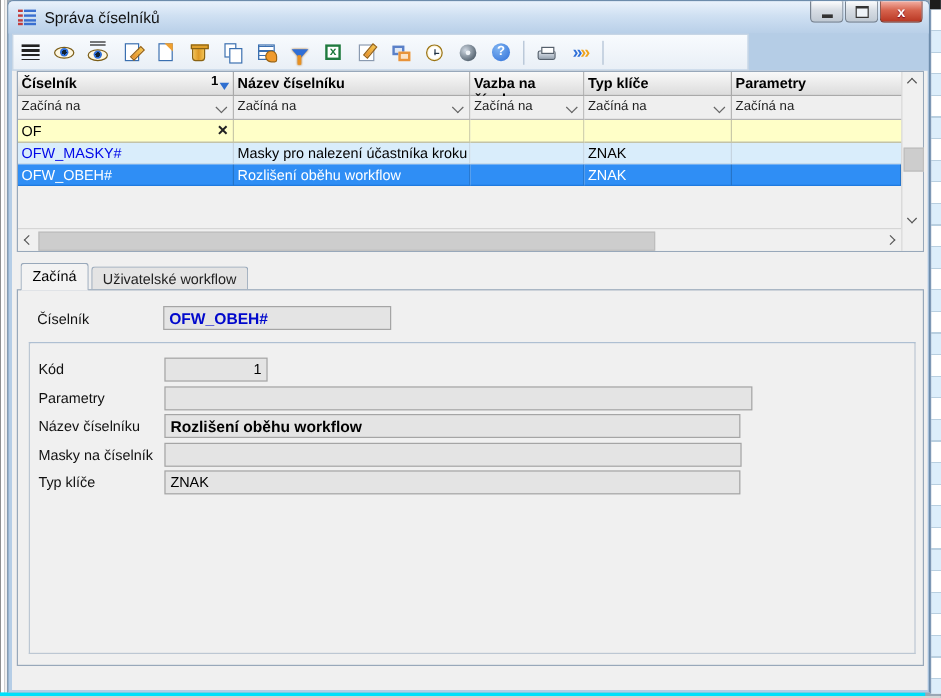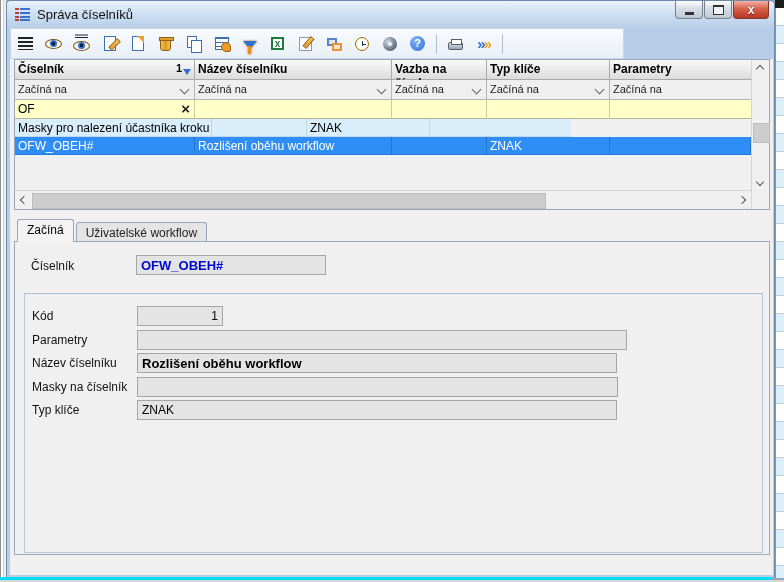--- a/index.html
+++ b/index.html
@@ -145,21 +145,21 @@
   .tab{box-sizing:border-box;border:1px solid #98a8ba;border-bottom:none;padding:3px 9px 2px 9px;
     border-radius:3px 3px 0 0;}
   .tab.active{background:#f3f3f3;height:23px;position:relative;z-index:2;}
   .tab.inactive{background:#e4e4e4;height:20px;margin-left:2px;color:#222;}
   .tab-panel{position:absolute;left:4px;top:182px;width:756px;height:314px;background:#f0f0f0;
     border:1px solid #98a8ba;box-sizing:border-box;}
   .fld-label{position:absolute;left:16px;font-size:12px;color:#111;}
   .fld{position:absolute;height:20px;background:#e4e4e4;border:1px solid #a5a5a5;box-sizing:border-box;
     padding:2px 4px 0 4px;font-size:12px;overflow:hidden;white-space:nowrap;}
   .ciselnik-val{color:#0008cc;font-weight:bold;font-size:13px;}
-  .groupbox{position:absolute;left:9px;top:51px;width:739px;height:260px;border:1px solid #bcc7d3;
+  .groupbox{position:absolute;left:9px;top:43px;width:739px;height:260px;border:1px solid #bcc7d3;
     border-top:1px solid #aebfd2;box-sizing:border-box;}
   .bold-val{font-weight:bold;font-size:13px;}
   .num-val{text-align:right;}
 
   
   .statusbar{position:absolute;left:0;top:497px;width:763px;height:19px;background:#f0f0f0;
     border-top:1px solid #cfcfcf;display:flex;align-items:center;font-size:12px;}
   .sb-sec{height:100%;box-sizing:border-box;border-right:1px solid #bdbdbd;padding:2px 5px 0 5px;flex:none;}
   .sb-grip{position:absolute;right:1px;bottom:1px;width:13px;height:13px;
     background:repeating-linear-gradient(135deg,transparent 0 3px,#b0b0b0 3px 4px,#ffffff 4px 5px);}
@@ -294,20 +294,21 @@
             <div class="gq-cell c1">
               <span>OF</span>
               <span class="gq-clear">×</span>
             </div>
             <div class="gq-cell c2"></div>
             <div class="gq-cell c3"></div>
             <div class="gq-cell c4"></div>
             <div class="gq-cell c5"></div>
           </div>
           <div class="grid-row row-a">
+            <div class="gd-cell c1 cell-code">OFW_MASKY#</div>
             <div class="gd-cell c2">Masky pro nalezení účastníka kroku workflow</div>
             <div class="gd-cell c3"></div>
             <div class="gd-cell c4">ZNAK</div>
             <div class="gd-cell c5"></div>
           </div>
           <div class="grid-row row-sel">
             <div class="gd-cell c1">OFW_OBEH#</div>
             <div class="gd-cell c2">Rozlišení oběhu workflow</div>
             <div class="gd-cell c3"></div>
             <div class="gd-cell c4">ZNAK</div>

